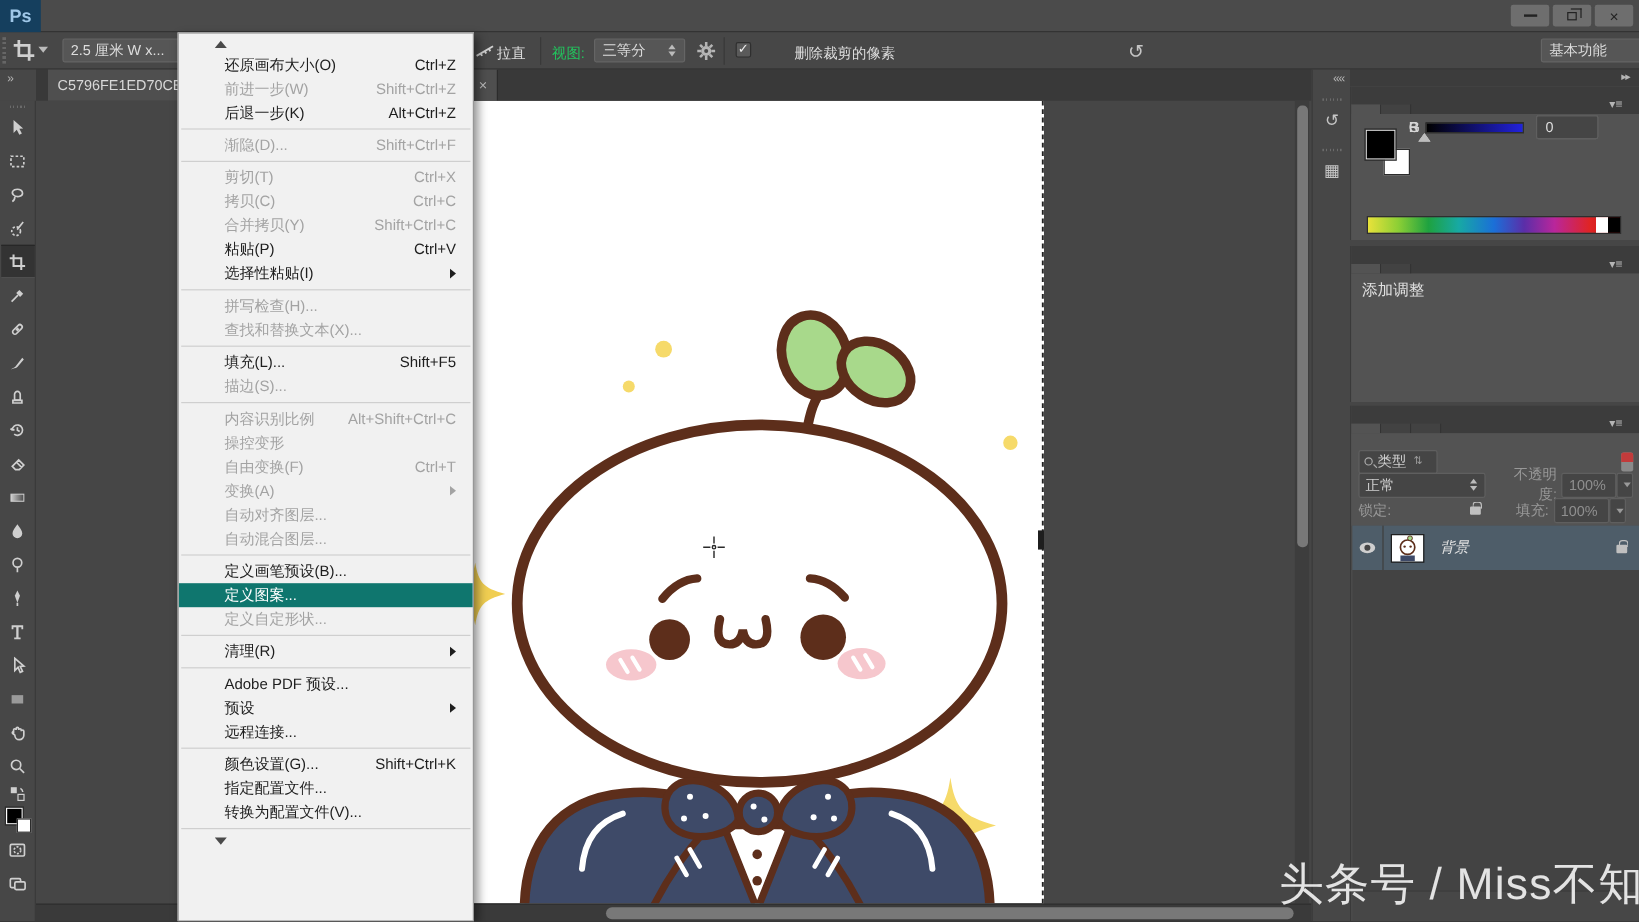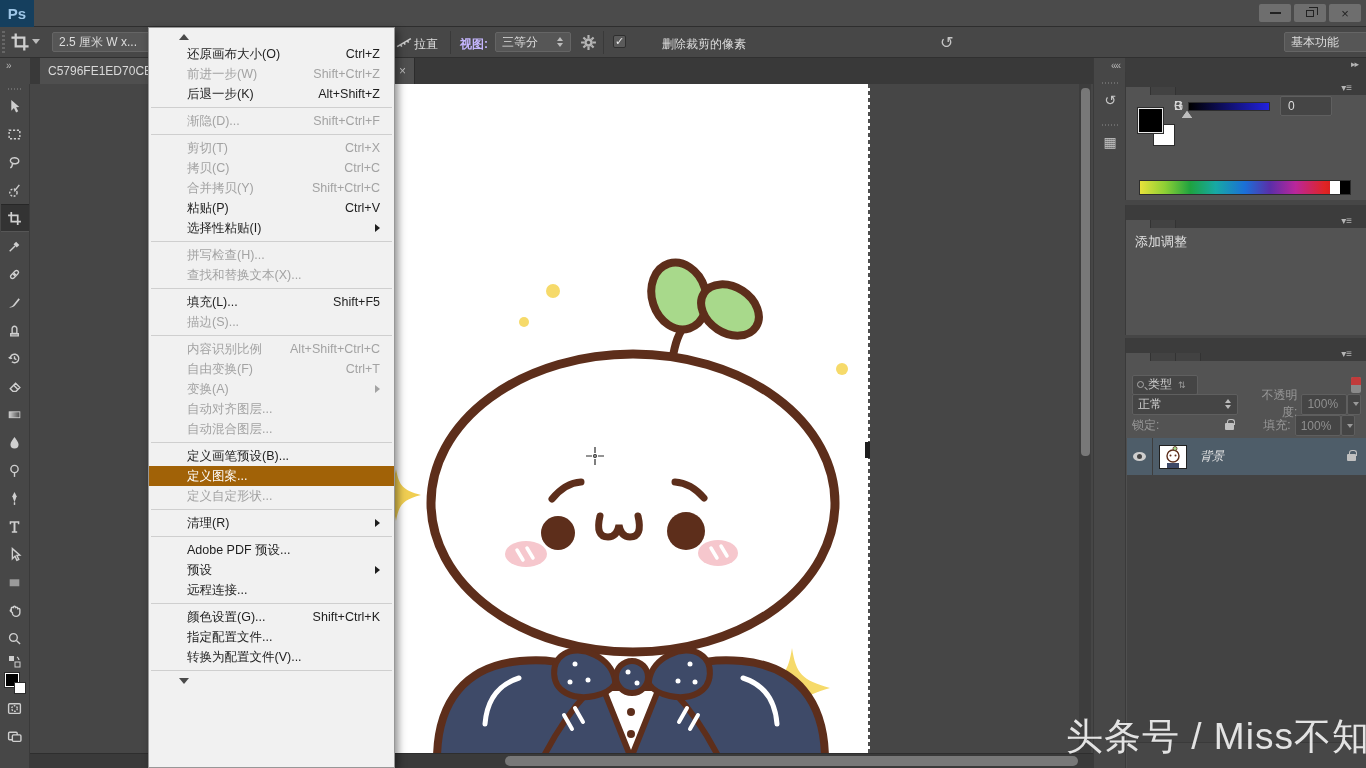--- a/index.html
+++ b/index.html
@@ -149,21 +149,21 @@
 
   
   .popup { position:absolute; left:148px; top:27px; width:247px; height:741px; background:#f1f1f1;
     border:1px solid #979797; box-shadow:3px 3px 8px rgba(0,0,0,.45); z-index:40; overflow:hidden;
     padding-top:2px; color:#1e1e1e; }
   .mi { height:20px; display:flex; align-items:center; padding:0 14px 0 38px; font-size:12.5px; }
   .mi .lab { white-space:nowrap; }
   .mi .sp { flex:1; }
   .mi .sc { white-space:nowrap; }
   .mi.disabled { color:#a3a3a3; }
-  .mi.highlighted { background:#a16207; color:#fff; }
+  .mi.highlighted { background:#0f766e; color:#fff; }
   .mi .sub-arrow { display:none; width:0; height:0; border-top:4px solid transparent;
     border-bottom:4px solid transparent; border-left:5px solid currentColor; margin-left:8px; }
   .mi.has-sub .sub-arrow { display:block; }
   .mi.separator { height:7px; padding:3px 2px; }
   .mi.separator .line { width:100%; height:1px; background:#cfcfcf; }
   .mi.scroll_up, .mi.scroll_down { height:14px; }
   .mi.scroll_up .tri { width:0; height:0; border-left:5px solid transparent; border-right:5px solid transparent;
     border-bottom:6px solid #4a4a4a; margin-left:-8px; }
   .mi.scroll_down .tri { width:0; height:0; border-left:5px solid transparent; border-right:5px solid transparent;
     border-top:6px solid #4a4a4a; margin-left:-8px; }
@@ -210,21 +210,21 @@
     <div class="opt-dd abs" style="left:52px;top:5px;width:112px;">
       <span>2.5 厘米 W x...</span>
     </div>
     <div class="abs" style="left:396px;top:7px;">
       <svg width="16" height="16" viewBox="0 0 14 14" style="stroke:#cfcfcf;fill:none;stroke-width:1.4;">
         <path d="M1 11 L13 4 M4 9.2 l1 1.8 M7 7.5 l1 1.8 M10 5.8 l1 1.8"></path>
         </svg>
     </div>
     <span class="abs" style="left:414px;top:9px;color:#ddd;">拉直</span>
     <div class="vsep" style="left:450px;"></div>
-    <span class="abs" style="left:460px;top:9px;color:#c4b5fd;font-weight:bold;">视图:</span>
+    <span class="abs" style="left:460px;top:9px;color:#22c55e;">视图:</span>
     <div class="opt-dd abs" style="left:495px;top:5px;width:76px;justify-content:space-between;">
       <span>三等分</span>
       <span class="updn">
           <i class="u"></i>
           <i class="d"></i>
         </span>
     </div>
     <div class="abs" style="left:580px;top:7px;">
       <svg width="17" height="17" viewBox="0 0 16 16">
         <circle cx="8" cy="8" r="4" fill="#b5b5b5"></circle>
@@ -675,21 +675,21 @@
         <span class="line"></span>
         <span class="sp"></span>
         <span class="sc">Shift+Ctrl+Z</span>
 
       </div>
       <div class="mi">
         <span class="tri"></span>
         <span class="lab">后退一步(K)</span>
         <span class="line"></span>
         <span class="sp"></span>
-        <span class="sc">Alt+Shift+Z</span>
+        <span class="sc">Alt+Ctrl+Z</span>
 
       </div>
       <div class="mi separator">
         <span class="tri"></span>
         <span class="lab"></span>
         <span class="line"></span>
         <span class="sp"></span>
         <span class="sc"></span>
 
       </div>
@@ -804,20 +804,28 @@
         <span class="sp"></span>
         <span class="sc"></span>
 
       </div>
       <div class="mi disabled">
         <span class="tri"></span>
         <span class="lab">内容识别比例</span>
         <span class="line"></span>
         <span class="sp"></span>
         <span class="sc">Alt+Shift+Ctrl+C</span>
+
+      </div>
+      <div class="mi disabled">
+        <span class="tri"></span>
+        <span class="lab">操控变形</span>
+        <span class="line"></span>
+        <span class="sp"></span>
+        <span class="sc"></span>
 
       </div>
       <div class="mi disabled">
         <span class="tri"></span>
         <span class="lab">自由变换(F)</span>
         <span class="line"></span>
         <span class="sp"></span>
         <span class="sc">Ctrl+T</span>
 
       </div>

